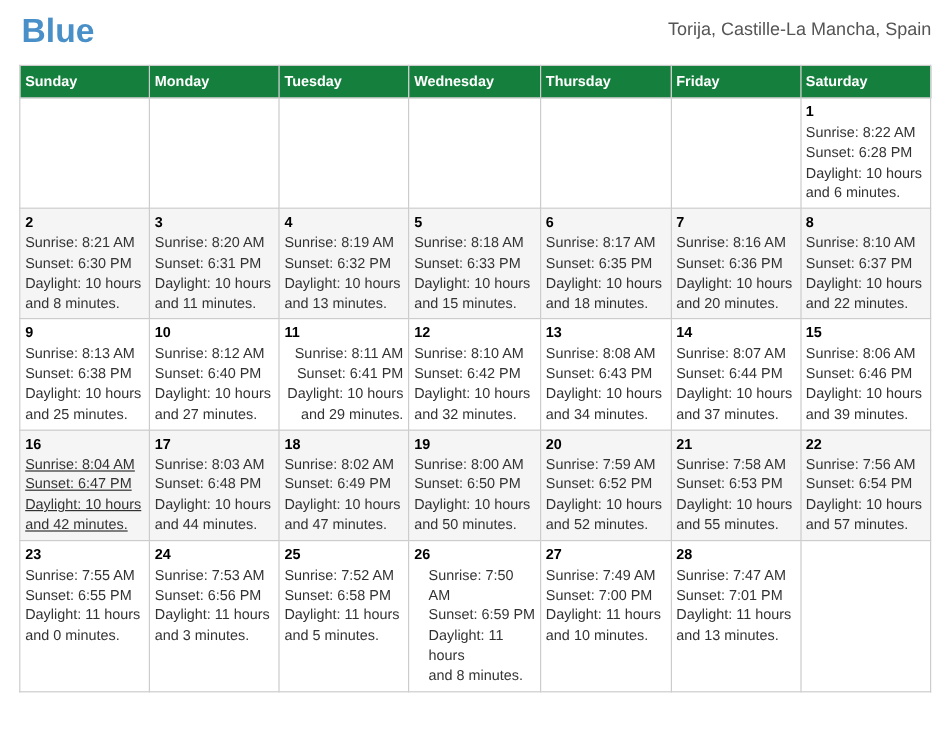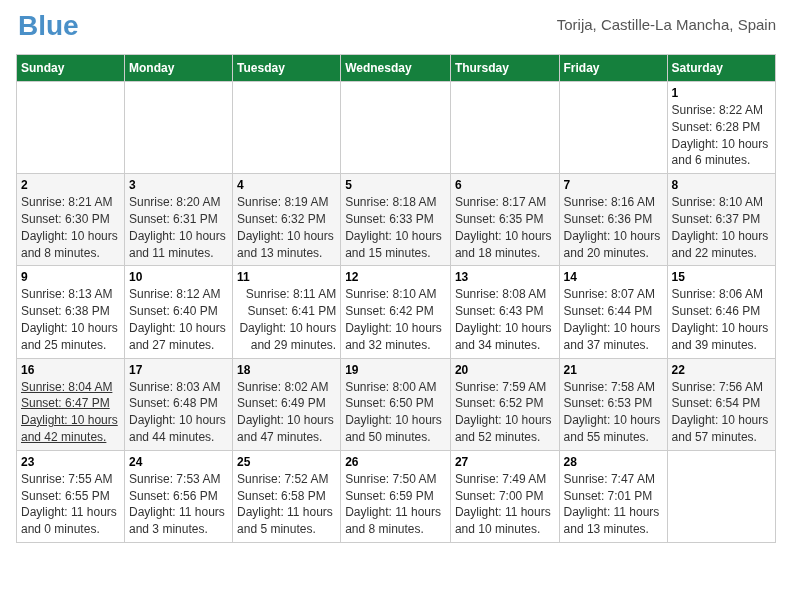--- a/index.html
+++ b/index.html
@@ -284,21 +284,21 @@
         </td>
         <td>
           <span class="day-num">25</span>
           <div class="day-info" style="white-space: pre-line;">Sunrise: 7:52 AM
 Sunset: 6:58 PM
 Daylight: 11 hours
 and 5 minutes.</div>
         </td>
         <td>
           <span class="day-num">26</span>
-          <div class="day-info" style="white-space: pre-line;">Sunrise: 7:50 AM
+          <div class="day-info" style="white-space: pre-line; margin-left: 12px;">Sunrise: 7:50 AM
 Sunset: 6:59 PM
 Daylight: 11 hours
 and 8 minutes.</div>
         </td>
         <td>
           <span class="day-num">27</span>
           <div class="day-info" style="white-space: pre-line;">Sunrise: 7:49 AM
 Sunset: 7:00 PM
 Daylight: 11 hours
 and 10 minutes.</div>

